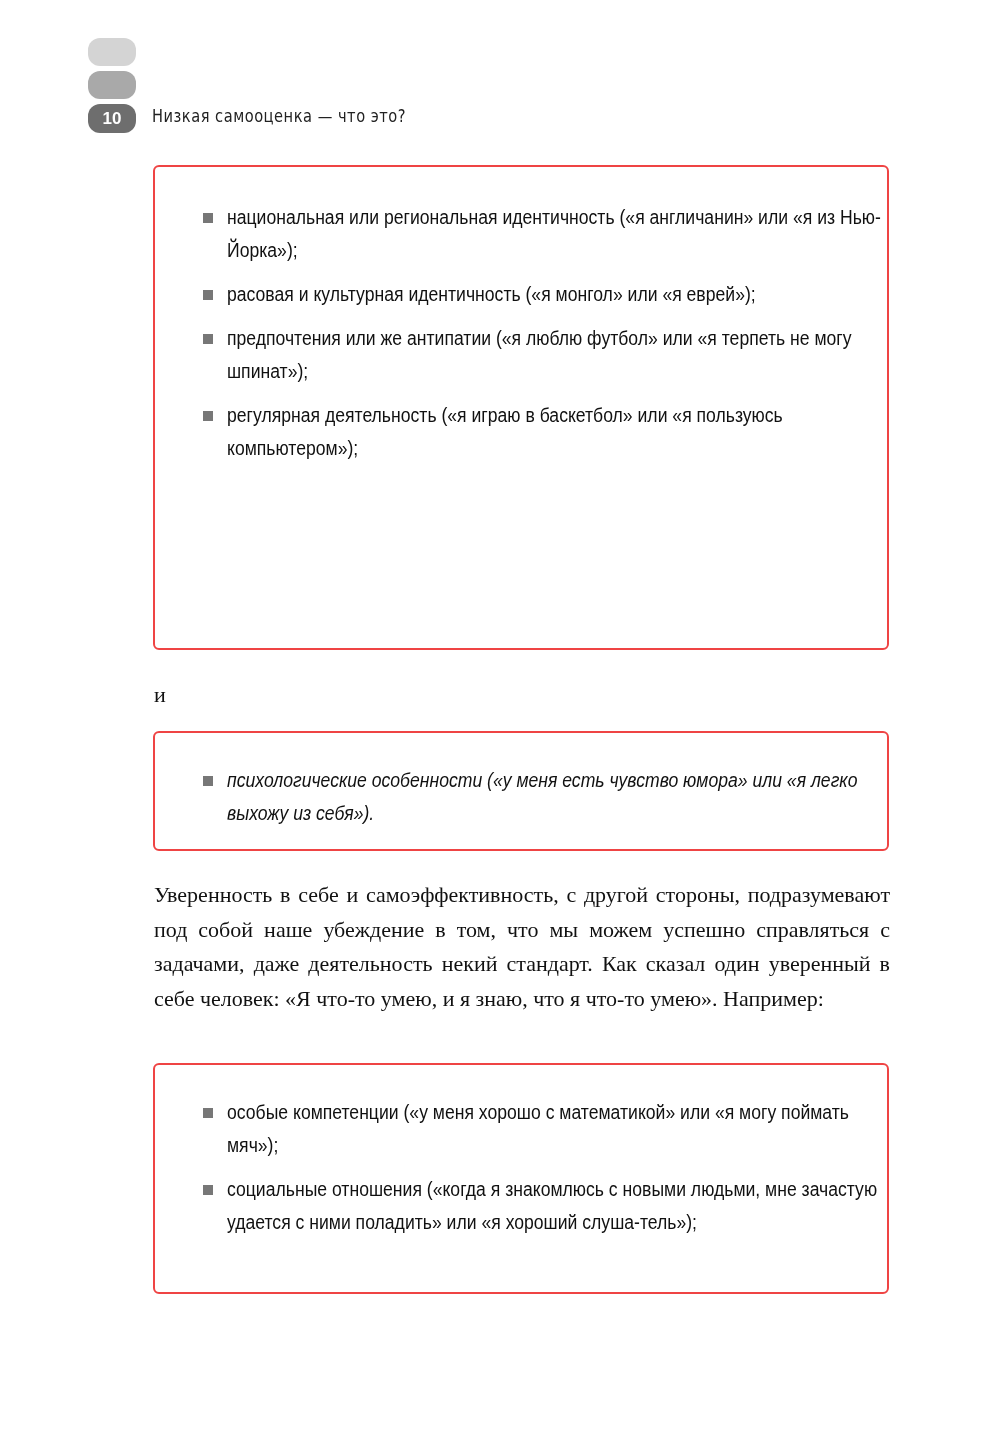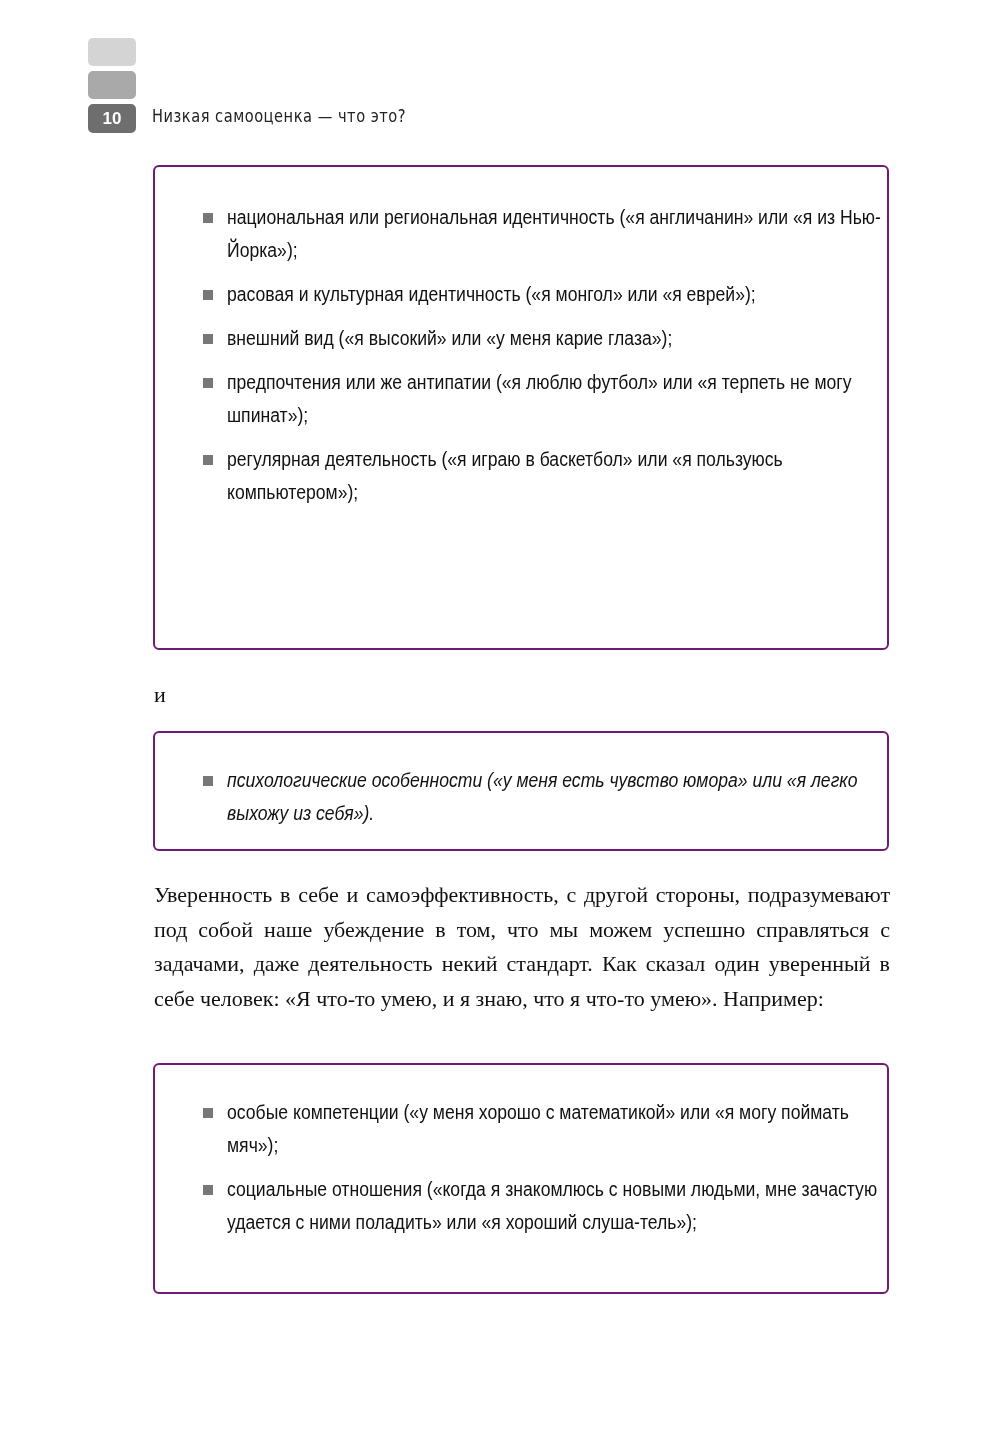--- a/index.html
+++ b/index.html
@@ -1,26 +1,26 @@
 <!DOCTYPE html>
 <html><head>
   <meta charset="utf-8">
   <style>
     html, body { margin: 0; padding: 0; background: #ffffff; }
     body { width: 986px; height: 1447px; position: relative; overflow: hidden; }
-    .tab { position: absolute; left: 88px; width: 48px; border-radius: 5px; }
+    .tab { position: absolute; left: 88px; width: 48px; border-radius: 12px; }
     .tab1 { top: 38px; height: 28px; background: #d4d4d4; }
     .tab2 { top: 71px; height: 28px; background: #a9a9a9; }
     .tab3 { top: 104px; height: 29px; background: #6e6e6e; color: #fff;
             font-family: "Liberation Sans", sans-serif; font-weight: bold; font-size: 17px;
             display: flex; align-items: center; justify-content: center; }
     .running-title { position: absolute; left: 152px; top: 106px;
             font-family: "DejaVu Sans", sans-serif; font-size: 17px; color: #222;
             letter-spacing: 0.6px; transform: scaleX(0.86); transform-origin: left center; }
-    .box { position: absolute; left: 153px; width: 736px; border: 2px solid #701a75;
+    .box { position: absolute; left: 153px; width: 736px; border: 2px solid #ef4444;
            border-radius: 6px; box-sizing: border-box; }
     .box ul { list-style: none; margin: 0; padding: 0; }
     .box li { position: relative; padding-left: 72px; padding-right: 20px;
               font-family: "Liberation Sans", sans-serif; font-size: 20px; line-height: 33px;
               color: #111; }
     .box li .txt { display: inline-block; transform: scaleX(0.88); transform-origin: left top;
                    width: 745px; }
     .bullet { position: absolute; left: 48px; top: 12px; width: 10px; height: 10px; background: #777; }
     .box1 { top: 165px; height: 485px; padding-top: 34px; }
     .box1 li { margin-bottom: 11px; }
@@ -38,21 +38,20 @@
 
 <div class="tab tab1"></div>
 <div class="tab tab2"></div>
 <div class="tab tab3">10</div>
 <div class="running-title">Низкая самооценка — что это?</div>
 
 <div class="box box1">
   <ul>
     <li><span class="bullet"></span><span class="txt">национальная или региональная идентичность («я англичанин» или «я из Нью-Йорка»);</span></li>
     <li><span class="bullet"></span><span class="txt">расовая и культурная идентичность («я монгол» или «я еврей»);</span></li>
-    <li><span class="bullet"></span><span class="txt">внешний вид («я высокий» или «у меня карие глаза»);</span></li>
     <li><span class="bullet"></span><span class="txt">предпочтения или же антипатии («я люблю футбол» или «я терпеть не могу шпинат»);</span></li>
     <li><span class="bullet"></span><span class="txt">регулярная деятельность («я играю в баскетбол» или «я пользуюсь компьютером»);</span></li>
   </ul>
 </div>
 
 <div class="conj">и</div>
 
 <div class="box box2">
   <ul>
     <li><span class="bullet"></span><span class="txt">психологические особенности («у меня есть чувство юмора» или «я легко выхожу из себя»).</span></li>

